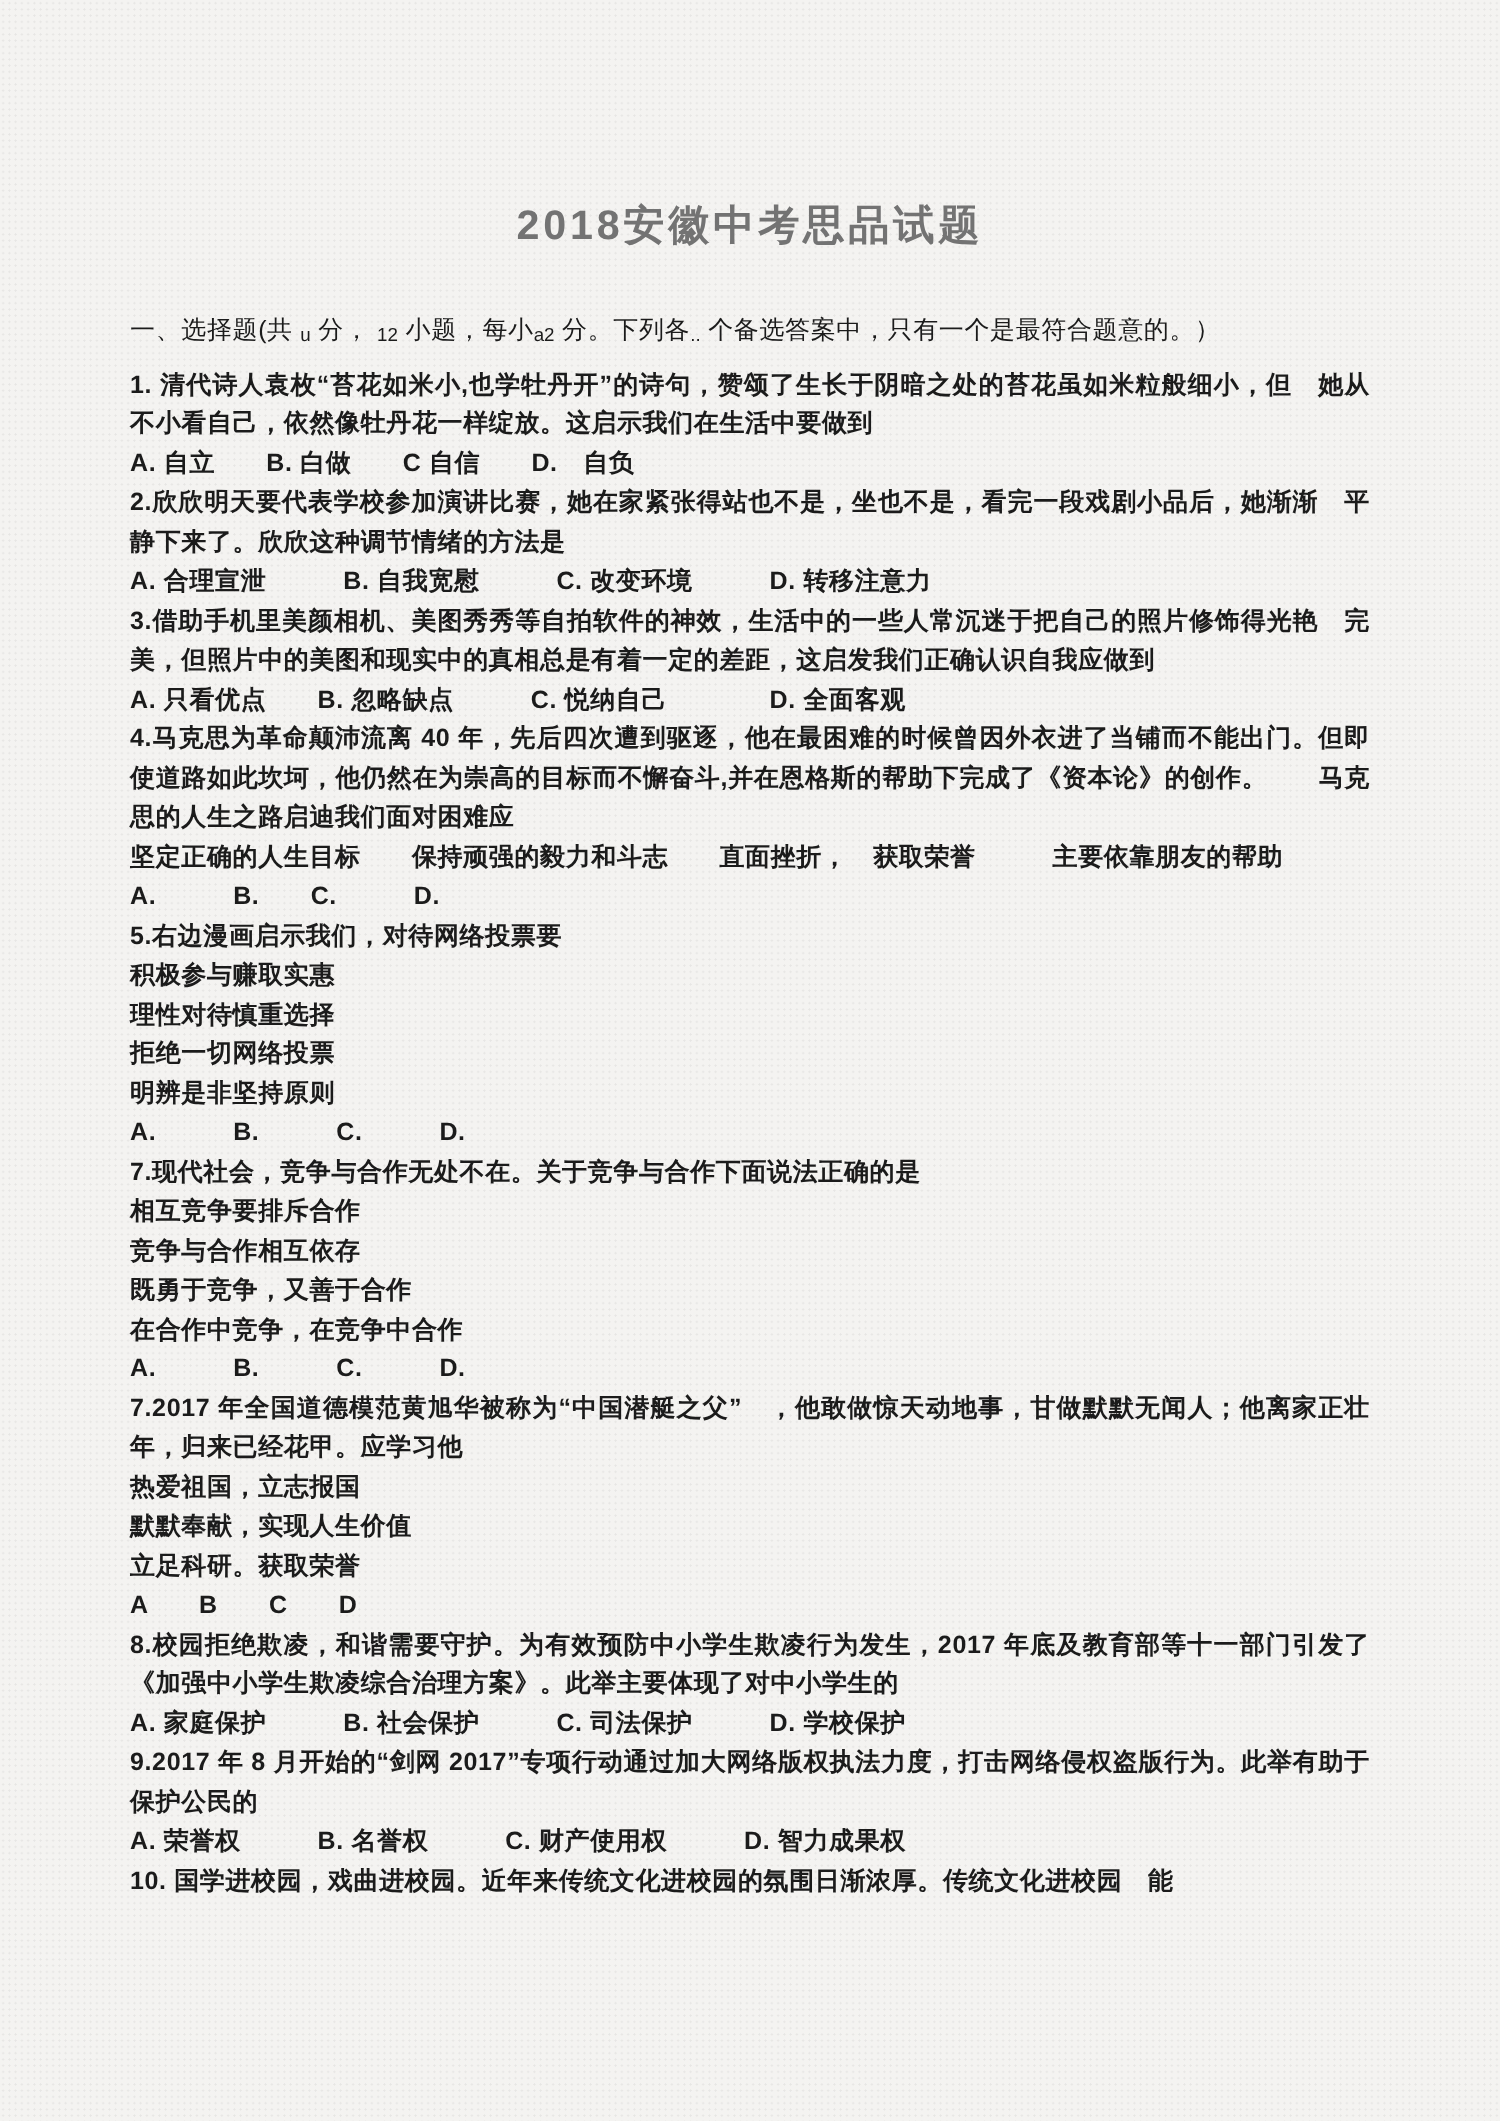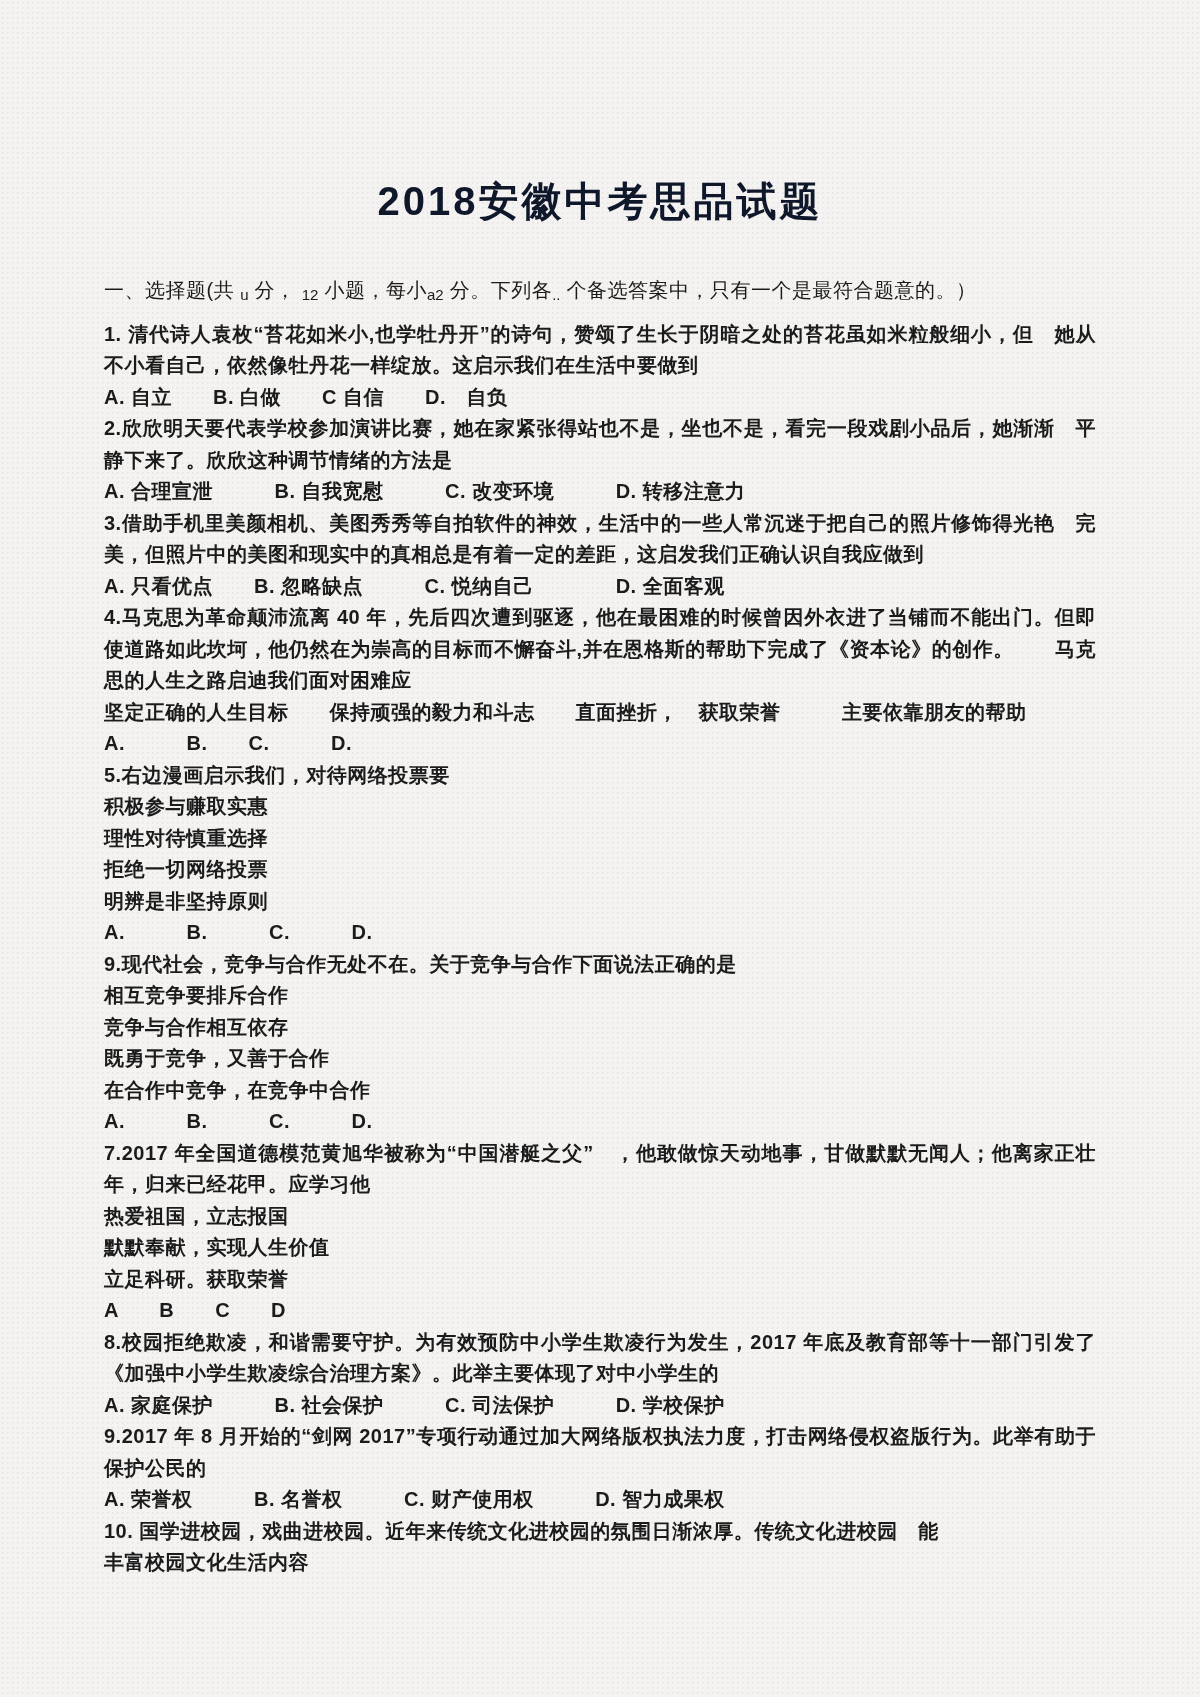--- a/index.html
+++ b/index.html
@@ -16,26 +16,26 @@
     color: #1b1b1b;
     overflow: hidden;
   }
   .page {
     box-sizing: border-box;
     width: 1200px;
     height: 1697px;
     padding: 158px 104px 40px 104px;
   }
   .title {
-    margin: 16px 0 46px 0;
+    margin: 0 0 46px 0;
     text-align: center;
-    font-size: 40px;
+    font-size: 33px;
     font-weight: 700;
     letter-spacing: 3px;
-    color: #0f172a;
+    color: #737373;
   }
   .heading {
     margin: 0 0 0 0;
     font-size: 20px;
     font-weight: 400;
     line-height: 31.5px;
     letter-spacing: 0.5px;
   }
   .heading .sub {
     font-size: 15px;
@@ -92,21 +92,21 @@
   <section class="question">
     <p class="line">5.右边漫画启示我们，对待网络投票要</p>
     <p class="line">积极参与赚取实惠</p>
     <p class="line">理性对待慎重选择</p>
     <p class="line">拒绝一切网络投票</p>
     <p class="line">明辨是非坚持原则</p>
     <p class="line">A.　　　B.　　　C.　　　D.</p>
   </section>
 
   <section class="question">
-    <p class="line">9.现代社会，竞争与合作无处不在。关于竞争与合作下面说法正确的是</p>
+    <p class="line">7.现代社会，竞争与合作无处不在。关于竞争与合作下面说法正确的是</p>
     <p class="line">相互竞争要排斥合作</p>
     <p class="line">竞争与合作相互依存</p>
     <p class="line">既勇于竞争，又善于合作</p>
     <p class="line">在合作中竞争，在竞争中合作</p>
     <p class="line">A.　　　B.　　　C.　　　D.</p>
   </section>
 
   <section class="question">
     <p class="line">7.2017 年全国道德模范黄旭华被称为“中国潜艇之父”　，他敢做惊天动地事，甘做默默无闻人；他离家正壮年，归来已经花甲。应学习他</p>
     <p class="line">热爱祖国，立志报国</p>
@@ -120,16 +120,15 @@
     <p class="line">A. 家庭保护　　　B. 社会保护　　　C. 司法保护　　　D. 学校保护</p>
   </section>
 
   <section class="question">
     <p class="line">9.2017 年 8 月开始的“剑网 2017”专项行动通过加大网络版权执法力度，打击网络侵权盗版行为。此举有助于保护公民的</p>
     <p class="line">A. 荣誉权　　　B. 名誉权　　　C. 财产使用权　　　D. 智力成果权</p>
   </section>
 
   <section class="question">
     <p class="line">10. 国学进校园，戏曲进校园。近年来传统文化进校园的氛围日渐浓厚。传统文化进校园　能</p>
-    <p class="line">丰富校园文化生活内容</p>
   </section>
 
 </main>
 
 </body></html>

